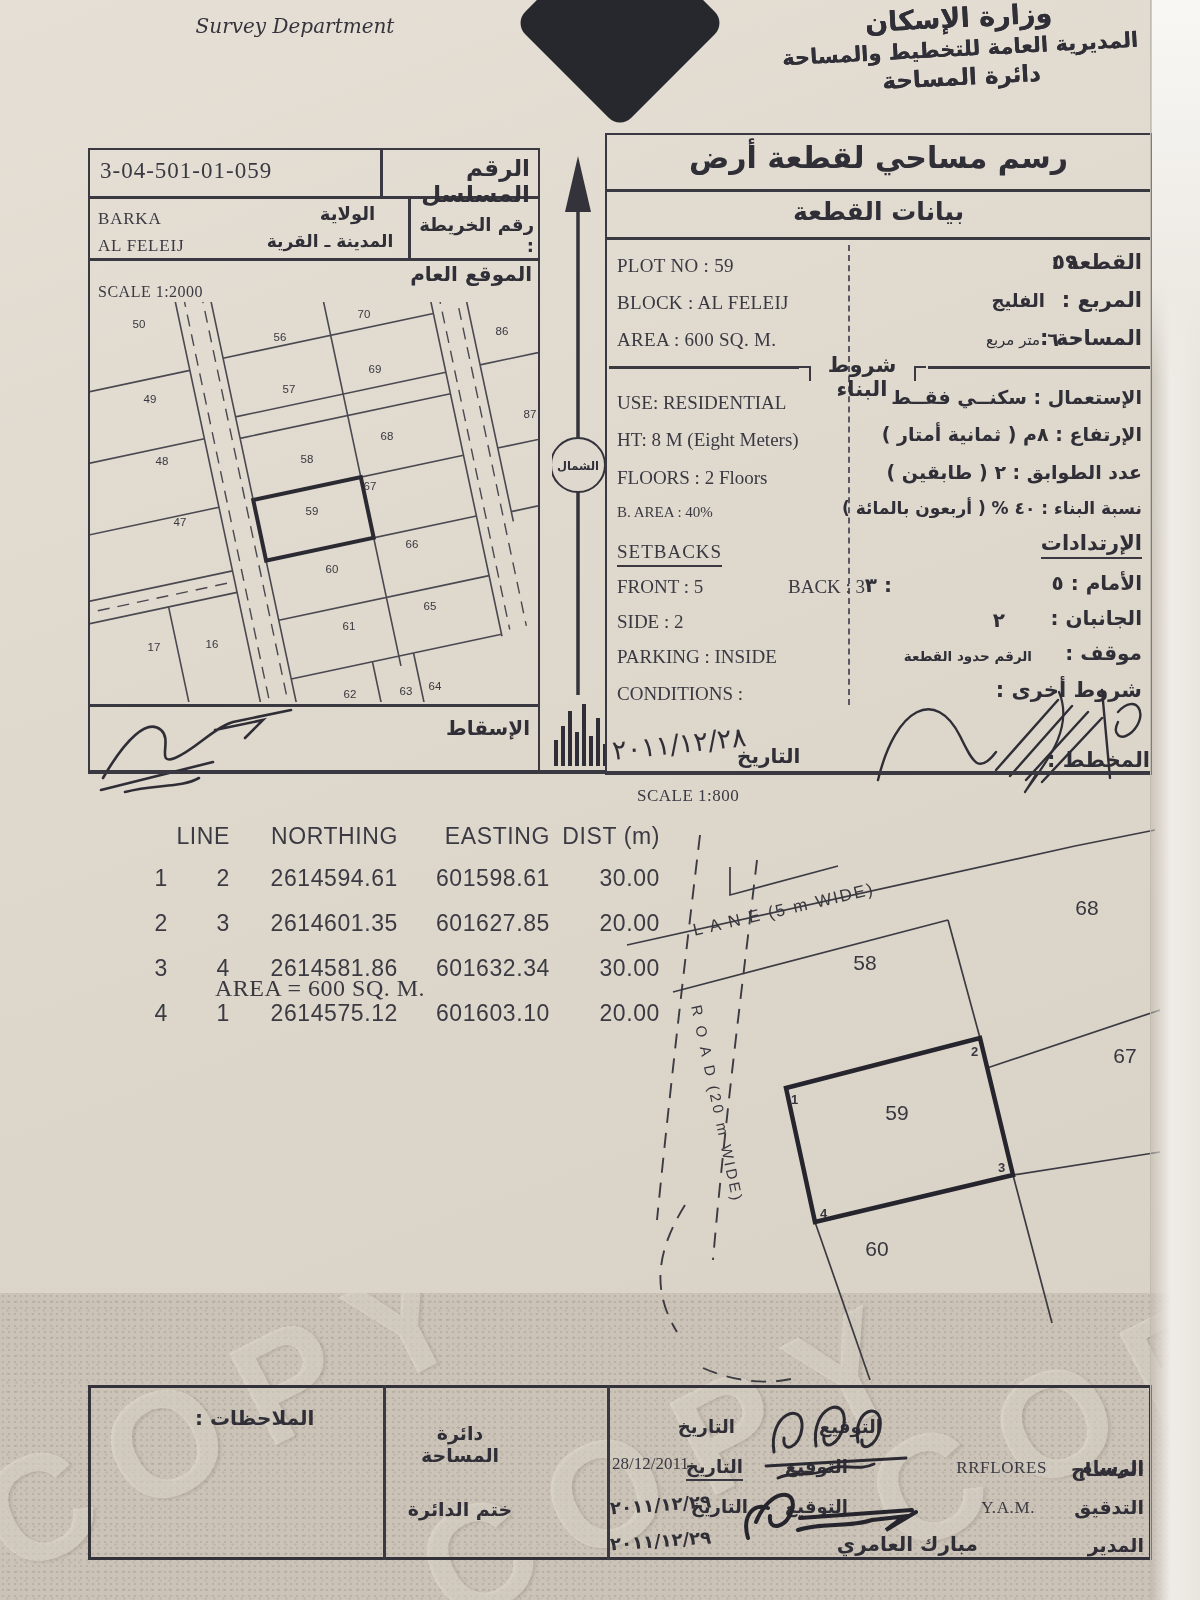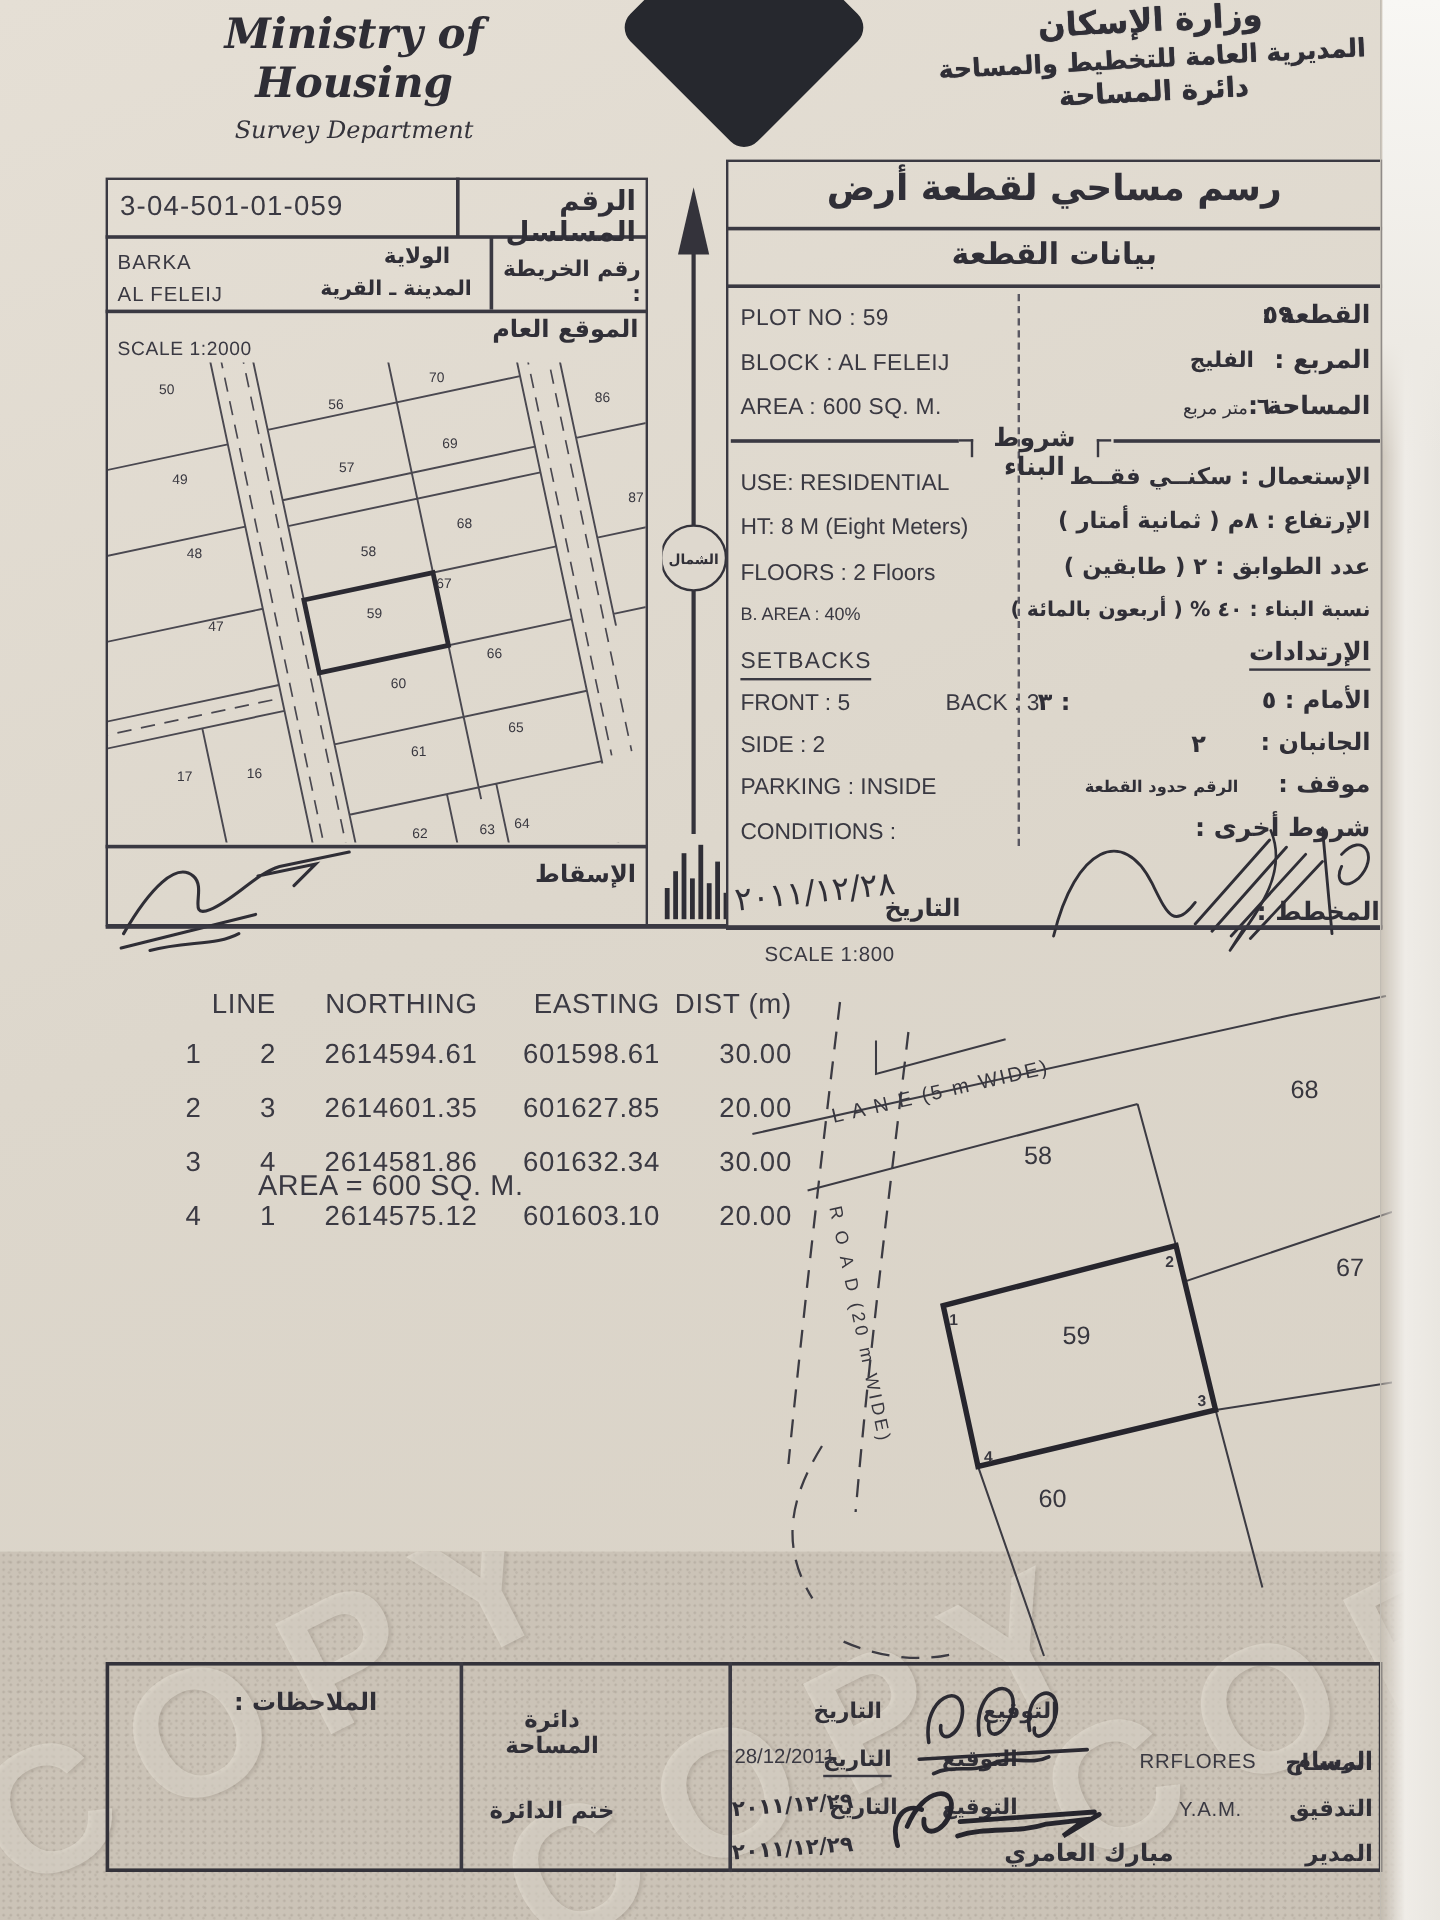--- a/index.html
+++ b/index.html
@@ -1,20 +1,20 @@
 <!DOCTYPE html>
 <html><head>
 <meta charset="utf-8">
 <style>
   html,body{margin:0;padding:0;background:#b9b2a6;}
   .page{position:relative;width:1200px;height:1600px;overflow:hidden;
     background:linear-gradient(160deg,#e5dfd5 0%,#ddd7cc 45%,#d8d1c5 100%);
     font-family:"Liberation Sans",sans-serif;color:#35343c;}
   .abs{position:absolute;}
-  .en{font-family:Liberation Sans, sans-serif;color:#3a3942;}
+  .en{font-family:Liberation Serif, serif;color:#3a3942;}
   .ar{direction:rtl;font-family:"DejaVu Sans",sans-serif;font-weight:bold;color:#302f37;}
   .bline{background:#3a3942;}
   .box{border:2.5px solid #3a3942;box-sizing:border-box;}
   .dashv{border-left:2px dashed #5a5862;}
   .brk{width:12px;height:15px;box-sizing:border-box;}
   .brkL{border-top:2.5px solid #3a3942;border-right:2.5px solid #3a3942;}
   .brkR{border-top:2.5px solid #3a3942;border-left:2.5px solid #3a3942;}
   .coords{border-collapse:collapse;}
   .coords th,.coords td{font-weight:normal;font-size:23px;color:#3b3a43;text-align:right;
     letter-spacing:.6px;padding:0;height:45px;vertical-align:middle;}
@@ -41,21 +41,20 @@
     <span class="copy" style="left:850px;top:10px;">COPY</span>
   </div>
 
   <div class="abs" style="left:1150px;top:0;width:50px;height:1600px;z-index:3;
        background:linear-gradient(90deg,rgba(190,182,170,.5),#efece7 40%,#e9e6e0);
        border-left:1px solid rgba(120,110,95,.35);"></div>
   <div class="abs" style="left:1152px;top:0;width:48px;height:380px;z-index:4;
        background:linear-gradient(180deg,#f8f7f4,#edeae4 75%,rgba(237,234,228,0));"></div>
 
   <div class="abs z" style="left:110px;top:8px;width:370px;text-align:center;">
-    <div style="font-family:'DejaVu Serif',serif;font-style:italic;font-weight:bold;font-size:35px;color:#2e2d35;">Ministry of Housing</div>
     <div style="font-family:'DejaVu Serif',serif;font-style:italic;font-size:20px;margin-top:6px;color:#34333b;">Survey Department</div>
   </div>
 
   <div class="abs z" style="left:545px;top:-52px;width:150px;height:150px;background:#26282e;border-radius:16px;transform:rotate(45deg);"></div>
 
   <div class="abs z ar" style="left:770px;top:2px;width:380px;text-align:center;transform:rotate(-3deg);">
     <div style="font-size:27px;text-shadow:0 0 .6px #302f37;">وزارة الإسكان</div>
     <div style="font-size:21px;margin-top:4px;text-shadow:0 0 .6px #302f37;">المديرية العامة للتخطيط والمساحة</div>
     <div style="font-size:23px;margin-top:3px;text-shadow:0 0 .6px #302f37;">دائرة المساحة</div>
   </div>

